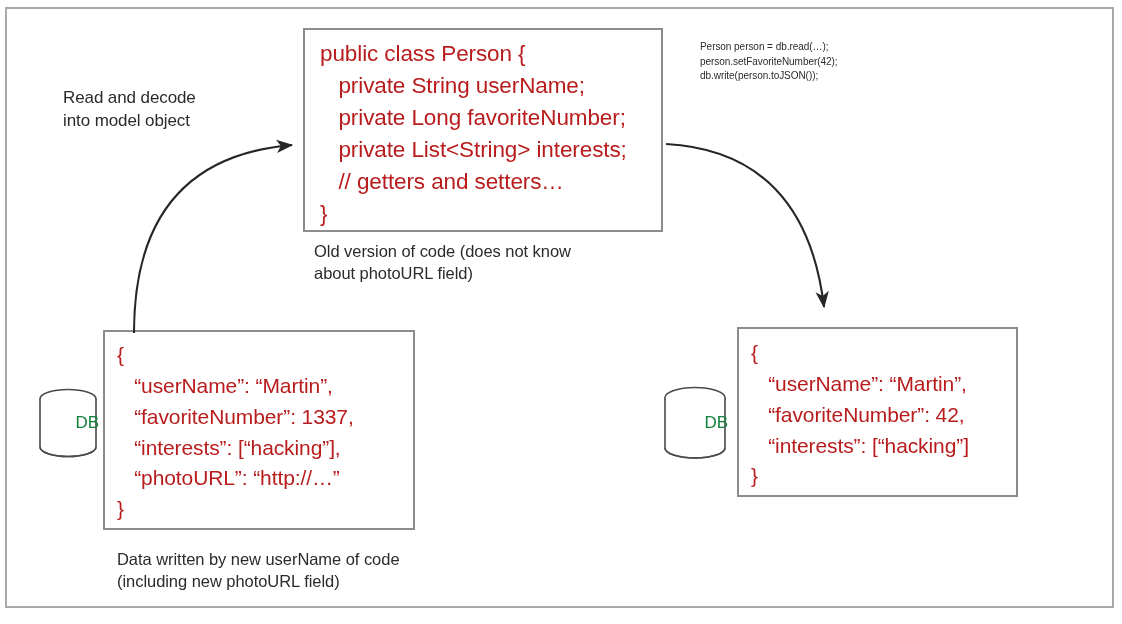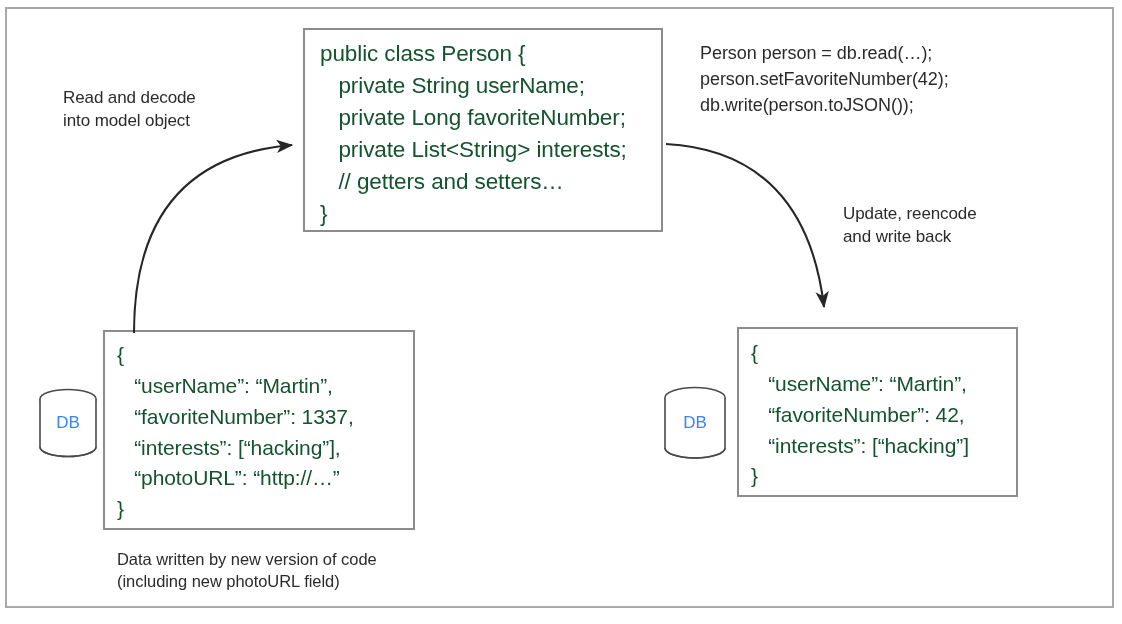--- a/index.html
+++ b/index.html
@@ -32,37 +32,37 @@
   }
   
   .panel {
     position: absolute;
     border: 2px solid #8c8c8c;
     box-sizing: border-box;
     background: #ffffff;
   }
   .code-lines {
     position: absolute;
-    color: #14532d;
+    color: #b91c1c;
     white-space: pre;
     line-height: 1.42;
   }
   .label {
     position: absolute;
     color: #2b2b2b;
     white-space: pre;
     line-height: 1.33;
   }
   
   .t-code {
     font-size: 22.5px;
     letter-spacing: -0.1px;
   }
   .t-snippet {
-    font-size: 18px;
+    font-size: 10px;
     letter-spacing: -0.05px;
     line-height: 1.45;
   }
   .t-big {
     font-size: 17px;
     letter-spacing: -0.1px;
     line-height: 1.38;
   }
   .t-cap {
     font-size: 16.5px;
@@ -84,59 +84,59 @@
     width: 1122px;
     height: 624px;
     pointer-events: none;
     overflow: visible;
   }
   .db-wrap {
     position: absolute;
   }
   .db-label {
     position: absolute;
-    text-align: center;
-    color: #3b82f6;
+    text-align: right;
+    color: #15803d;
     font-family: "Liberation Sans", sans-serif;
   }
 </style>
 </head>
 <body>
 
 <div id="figure">
 
   <div id="outer-frame"></div>
 
   <div class="panel" style="left:303px; top:28px; width:360px; height:204px;"></div>
   <div class="code-lines t-code" style="left:320px; top:38px; width:340px;">public class Person {
    private String userName;
    private Long favoriteNumber;
    private List&lt;String&gt; interests;
    // getters and setters…
 }</div>
 
+  <div class="label t-cap" style="left:314px; top:240px; width:340px;">Old version of code (does not know
+about photoURL field)</div>
 
   <div class="label t-snippet" style="left:700px; top:40px; width:320px;">Person person = db.read(…);
 person.setFavoriteNumber(42);
 db.write(person.toJSON());</div>
 
   <div class="label t-big" style="left:63px; top:86px; width:250px;">Read and decode
 into model object</div>
 
-  <div class="label t-big" style="left:843px; top:202px; width:250px;">Update, reencode
-and write back</div>
 
   <div class="panel" style="left:103px; top:330px; width:312px; height:200px;"></div>
   <div class="code-lines t-json" style="left:117px; top:340px; width:300px;">{
    “userName”: “Martin”,
    “favoriteNumber”: 1337,
    “interests”: [“hacking”],
    “photoURL”: “http://…”
 }</div>
-  <div class="label t-cap" style="left:117px; top:548px; width:330px;">Data written by new version of code
+  <div class="label t-cap" style="left:117px; top:548px; width:330px;">Data written by new userName of code
 (including new photoURL field)</div>
 
   <div class="db-wrap" style="left:37px; top:387px; width:62px; height:74px;">
     <svg width="62" height="74" viewBox="0 0 62 74" aria-hidden="true">
       <ellipse cx="31" cy="12" rx="28" ry="9.5" fill="#ffffff" stroke="#4a4a4a" stroke-width="1.6"></ellipse>
       <path d="M3 12 L3 60 A28 9.5 0 0 0 59 60 L59 12" fill="#ffffff" stroke="#4a4a4a" stroke-width="1.6"></path>
       <path d="M3 60 A28 9.5 0 0 0 59 60" fill="none" stroke="#4a4a4a" stroke-width="1.6"></path>
     </svg>
   </div>
   <div class="db-label t-db" style="left:37px; top:413px; width:62px;">DB</div>

